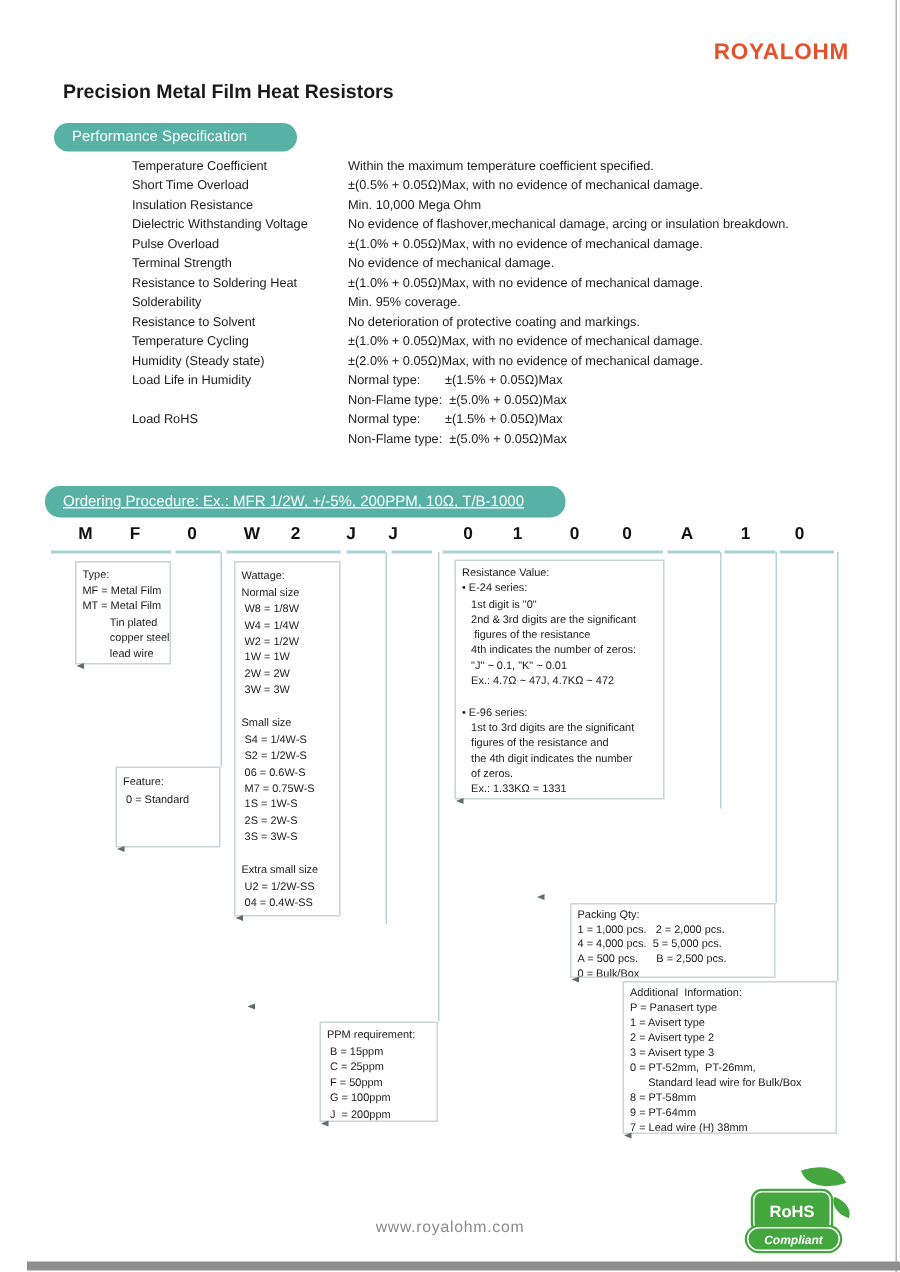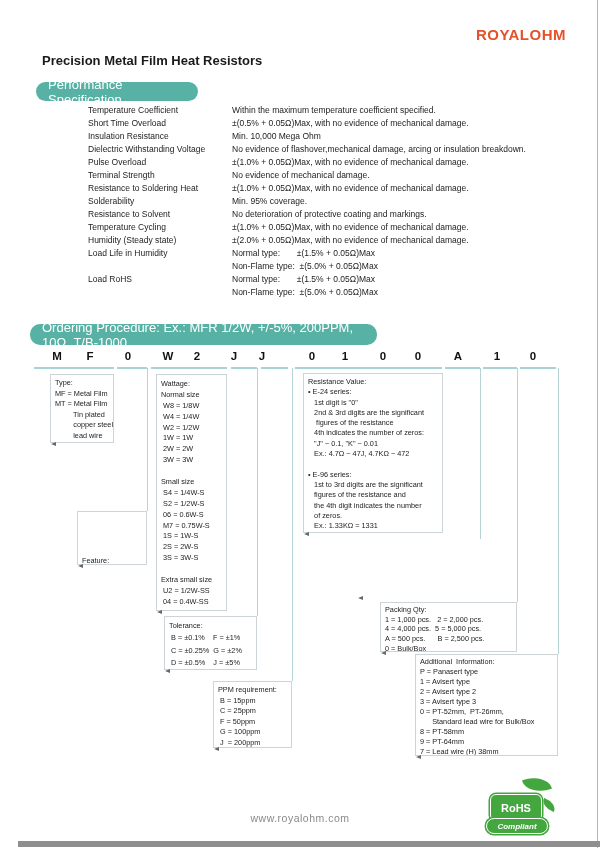--- a/index.html
+++ b/index.html
@@ -11,23 +11,23 @@
   
   .page-right-edge{position:absolute;top:0;right:2px;width:1px;height:848px;background:#b4b4b4;}
   .page-bottom-bar{position:absolute;left:18px;top:841px;width:582px;height:6px;background:#8f8f8f;}
 
   
   .logo{position:absolute;top:26px;right:34px;font-size:15px;font-weight:bold;
         letter-spacing:.5px;color:var(--logo-red,#e4512a);text-align:right;}
   .page-title{position:absolute;left:42px;top:53px;font-size:13px;font-weight:bold;color:#1a1a1a;}
 
   .pill{position:absolute;background:var(--accent,#57b2a5);color:#fff;border-radius:10px;
-        font-size:13px;display:flex;align-items:center;padding:0 12px;box-sizing:border-box;}
+        font-size:10px;display:flex;align-items:center;padding:0 12px;box-sizing:border-box;}
   .pill.perf{left:36px;top:82px;width:162px;height:19px;}
-  .pill.order{left:30px;top:324px;width:347px;height:21px;}
+  .pill.order{left:30px;top:324px;width:347px;height:21px;text-decoration:underline;}
 
   
   .spec-host{position:absolute;left:88px;top:104px;width:500px;}
   .spec-row{position:absolute;left:0;}
   .spec-label{position:absolute;left:0;top:0;width:142px;font-size:8.5px;line-height:13px;white-space:pre;}
   .spec-value{position:absolute;left:144px;top:0;width:356px;font-size:8.5px;white-space:pre;}
   .spec-value div{height:13px;line-height:13px;}
 
   
   .diagram{position:absolute;left:0;top:0;width:600px;height:848px;}
@@ -37,21 +37,21 @@
   .vline{position:absolute;width:1px;background:#b6d3d8;}
   .fbox{position:absolute;background:#fff;border:1px solid #ccd4d7;box-sizing:border-box;
         font-size:7.3px;white-space:pre;padding-left:4px;padding-right:2px;overflow:hidden;}
   .fbox div{white-space:pre;}
   .farrow{position:absolute;width:0;height:0;border-top:2.5px solid transparent;
           border-bottom:2.5px solid transparent;border-right:5px solid #5f6b6e;}
 
   
   .website{position:absolute;left:0;top:812px;width:600px;text-align:center;
            font-size:10.5px;color:#8a8a8a;letter-spacing:.5px;}
-  .rohs{position:absolute;left:484px;top:776px;width:72px;height:64px;}
+  .rohs{position:absolute;left:496px;top:776px;width:72px;height:64px;}
   .rohs-rect{position:absolute;left:6px;top:18px;width:50px;height:25px;background:var(--rohs,#44a63f);
              border:1.5px solid #fff;border-radius:6px;box-shadow:0 0 0 1.5px var(--rohs,#44a63f);
              color:#fff;font-weight:bold;font-size:11px;display:flex;align-items:center;justify-content:center;}
   .rohs-pill{position:absolute;left:2px;top:42px;width:60px;height:14px;background:var(--rohs,#44a63f);
              border:1.5px solid #fff;border-radius:8px;box-shadow:0 0 0 1.5px var(--rohs,#44a63f);
              color:#fff;font-weight:bold;font-style:italic;font-size:8px;display:flex;align-items:center;justify-content:center;}
   .leaf-big{position:absolute;left:40px;top:0px;width:26px;height:17px;background:var(--rohs,#44a63f);
             border-radius:0 95% 0 95%;transform:rotate(-18deg);}
   .leaf-small{position:absolute;left:58px;top:24px;width:14px;height:10px;background:var(--rohs,#44a63f);
             border-radius:0 95% 0 95%;transform:rotate(20deg);}
@@ -153,25 +153,24 @@
     <div class="useg" style="left: 483px; width: 34px;"></div>
     <div class="useg" style="left: 520px; width: 36px;"></div>
     <div class="vline" style="left: 147px; top: 368px; height: 143px;"></div>
     <div class="vline" style="left: 257px; top: 368px; height: 248px;"></div>
     <div class="vline" style="left: 292px; top: 368px; height: 313px;"></div>
     <div class="vline" style="left: 480px; top: 368px; height: 171px;"></div>
     <div class="vline" style="left: 517px; top: 368px; height: 234px;"></div>
     <div class="vline" style="left: 558px; top: 368px; height: 286px;"></div>
     <div class="fbox" style="left: 50px; top: 374px; width: 64px; height: 69px; line-height: 10.6px; padding-top: 3px;"><div style="height: 10.6px;">Type:</div><div style="height: 10.6px;">MF = Metal Film</div><div style="height: 10.6px;">MT = Metal Film</div><div style="height: 10.6px;">         Tin plated</div><div style="height: 10.6px;">         copper steel</div><div style="height: 10.6px;">         lead wire</div></div>
     <div class="farrow" style="left: 51px; top: 442px;"></div>
-    <div class="fbox" style="left: 77px; top: 511px; width: 70px; height: 54px; line-height: 12px; padding-top: 3px;"><div style="height: 12px; margin-top: 40px;">Feature:</div><div style="height: 12px;"> 0 = Standard</div><div style="height: 12px; margin-top: 30px;"> F = Non-Flame</div><div style="height: 12px;"> I  = Non-Inductive</div></div>
+    <div class="fbox" style="left: 77px; top: 511px; width: 70px; height: 54px; line-height: 12px; padding-top: 3px;"><div style="height: 12px;">Feature:</div><div style="height: 12px;"> 0 = Standard</div><div style="height: 12px; margin-top: 30px;"> F = Non-Flame</div><div style="height: 12px;"> I  = Non-Inductive</div></div>
     <div class="farrow" style="left: 78px; top: 564px;"></div>
     <div class="fbox" style="left: 156px; top: 374px; width: 71px; height: 237px; line-height: 10.9px; padding-top: 4px;"><div style="height: 10.9px;">Wattage:</div><div style="height: 10.9px;">Normal size</div><div style="height: 10.9px;"> W8 = 1/8W</div><div style="height: 10.9px;"> W4 = 1/4W</div><div style="height: 10.9px;"> W2 = 1/2W</div><div style="height: 10.9px;"> 1W = 1W</div><div style="height: 10.9px;"> 2W = 2W</div><div style="height: 10.9px;"> 3W = 3W</div><div style="height: 10.9px;">&nbsp;</div><div style="height: 10.9px;">Small size</div><div style="height: 10.9px;"> S4 = 1/4W-S</div><div style="height: 10.9px;"> S2 = 1/2W-S</div><div style="height: 10.9px;"> 06 = 0.6W-S</div><div style="height: 10.9px;"> M7 = 0.75W-S</div><div style="height: 10.9px;"> 1S = 1W-S</div><div style="height: 10.9px;"> 2S = 2W-S</div><div style="height: 10.9px;"> 3S = 3W-S</div><div style="height: 10.9px;">&nbsp;</div><div style="height: 10.9px;">Extra small size</div><div style="height: 10.9px;"> U2 = 1/2W-SS</div><div style="height: 10.9px;"> 04 = 0.4W-SS</div></div>
     <div class="farrow" style="left: 157px; top: 610px;"></div>
-    <div class="fbox" style="left: 164px; top: 616px; width: 93px; height: 54px; line-height: 12.3px; padding-top: 3px;"><div style="height: 12.3px;">Tolerance:</div><div style="height: 12.3px;"> B = ±0.1%    F = ±1%</div><div style="height: 12.3px;"> C = ±0.25%  G = ±2%</div><div style="height: 12.3px;"> D = ±0.5%    J = ±5%</div></div>
     <div class="farrow" style="left: 165px; top: 669px;"></div>
     <div class="fbox" style="left: 213px; top: 681px; width: 79px; height: 67px; line-height: 10.5px; padding-top: 3px;"><div style="height: 10.5px;">PPM requirement:</div><div style="height: 10.5px;"> B = 15ppm</div><div style="height: 10.5px;"> C = 25ppm</div><div style="height: 10.5px;"> F = 50ppm</div><div style="height: 10.5px;"> G = 100ppm</div><div style="height: 10.5px;"> J  = 200ppm</div></div>
     <div class="farrow" style="left: 214px; top: 747px;"></div>
     <div class="fbox" style="left: 303px; top: 373px; width: 140px; height: 160px; line-height: 10.3px; padding-top: 3px;"><div style="height: 10.3px;">Resistance Value:</div><div style="height: 10.3px;">• E-24 series:</div><div style="height: 10.3px;">   1st digit is "0"</div><div style="height: 10.3px;">   2nd &amp; 3rd digits are the significant</div><div style="height: 10.3px;">    figures of the resistance</div><div style="height: 10.3px;">   4th indicates the number of zeros:</div><div style="height: 10.3px;">   "J" ~ 0.1, "K" ~ 0.01</div><div style="height: 10.3px;">   Ex.: 4.7Ω ~ 47J, 4.7KΩ ~ 472</div><div style="height: 10.3px;">&nbsp;</div><div style="height: 10.3px;">• E-96 series:</div><div style="height: 10.3px;">   1st to 3rd digits are the significant</div><div style="height: 10.3px;">   figures of the resistance and</div><div style="height: 10.3px;">   the 4th digit indicates the number</div><div style="height: 10.3px;">   of zeros.</div><div style="height: 10.3px;">   Ex.: 1.33KΩ = 1331</div></div>
     <div class="farrow" style="left: 304px; top: 532px;"></div>
     <div class="farrow" style="left: 358px; top: 596px;"></div>
     <div class="fbox" style="left: 380px; top: 602px; width: 137px; height: 50px; line-height: 9.7px; padding-top: 2px;"><div style="height: 9.7px;">Packing Qty:</div><div style="height: 9.7px;">1 = 1,000 pcs.   2 = 2,000 pcs.</div><div style="height: 9.7px;">4 = 4,000 pcs.  5 = 5,000 pcs.</div><div style="height: 9.7px;">A = 500 pcs.      B = 2,500 pcs.</div><div style="height: 9.7px;">0 = Bulk/Box</div></div>
     <div class="farrow" style="left: 381px; top: 651px;"></div>
     <div class="fbox" style="left: 415px; top: 654px; width: 143px; height: 102px; line-height: 10px; padding-top: 2px;"><div style="height: 10px;">Additional  Information:</div><div style="height: 10px;">P = Panasert type</div><div style="height: 10px;">1 = Avisert type</div><div style="height: 10px;">2 = Avisert type 2</div><div style="height: 10px;">3 = Avisert type 3</div><div style="height: 10px;">0 = PT-52mm,  PT-26mm,</div><div style="height: 10px;">      Standard lead wire for Bulk/Box</div><div style="height: 10px;">8 = PT-58mm</div><div style="height: 10px;">9 = PT-64mm</div><div style="height: 10px;">7 = Lead wire (H) 38mm</div></div>
     <div class="farrow" style="left: 416px; top: 755px;"></div>

